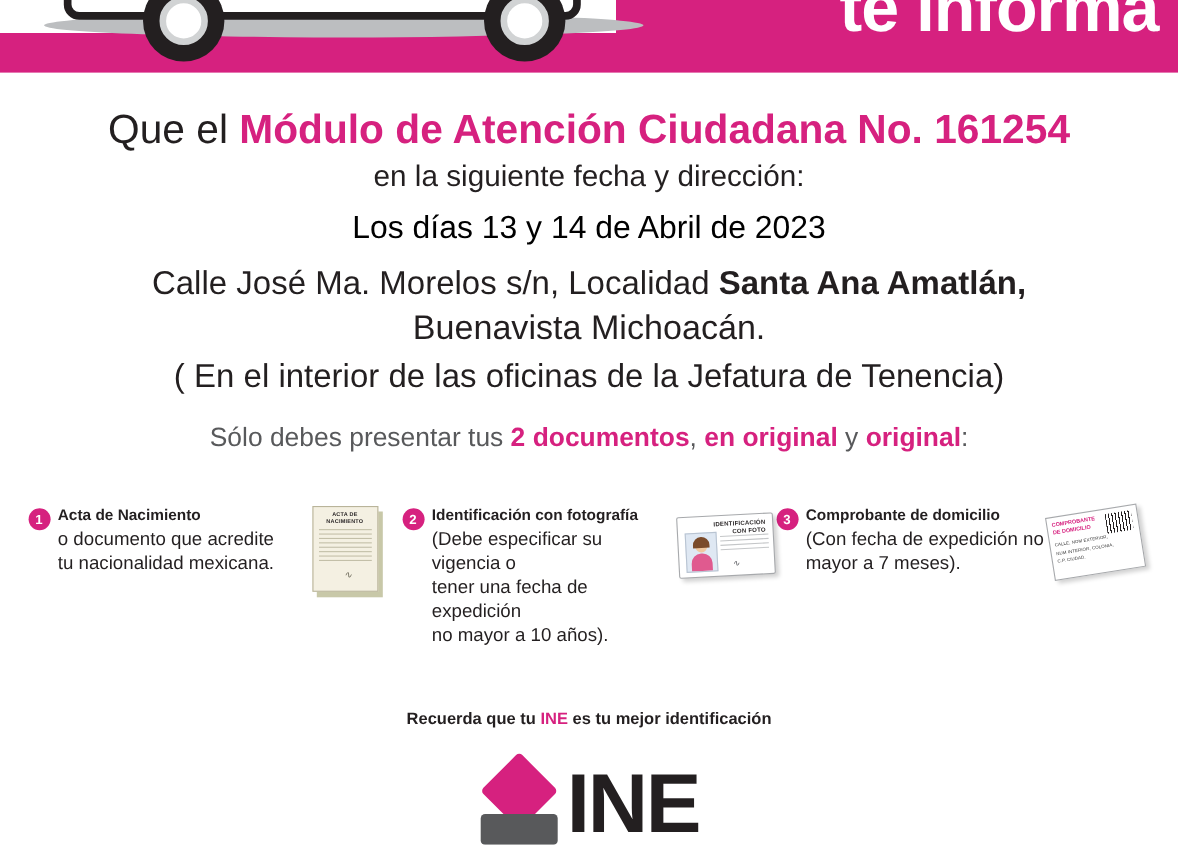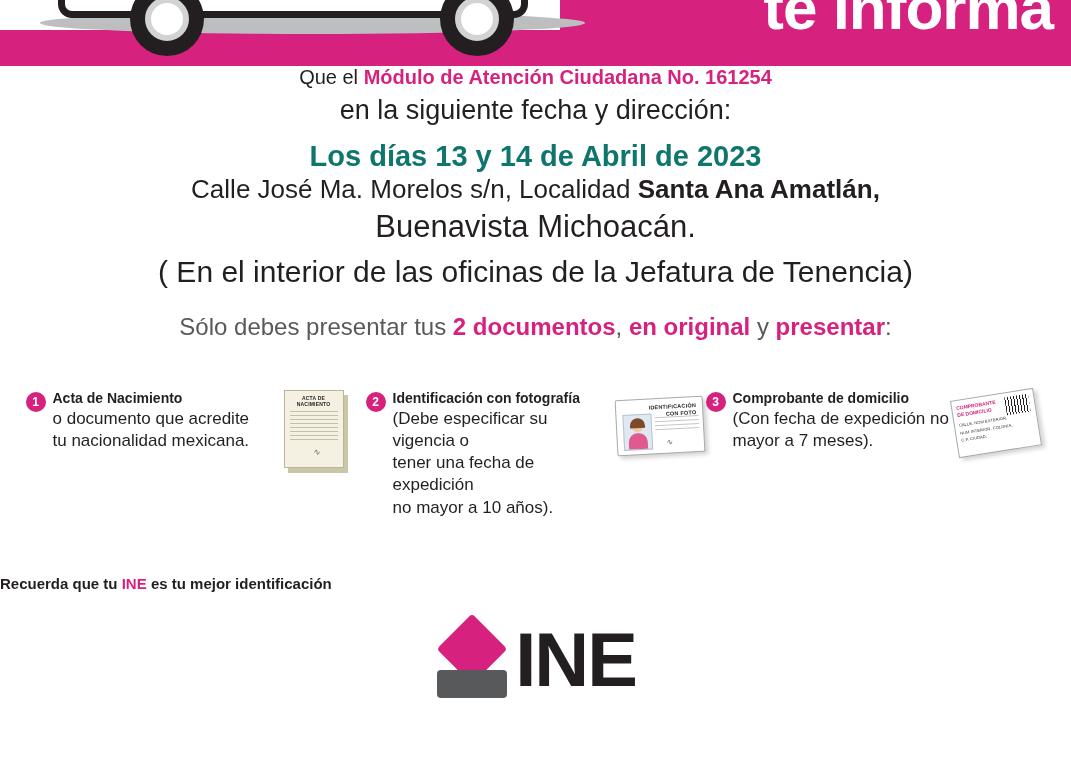--- a/index.html
+++ b/index.html
@@ -96,30 +96,30 @@
 
   
   .content {
     padding: 0 20px;
     text-align: center;
   }
   .line {
     line-height: 1.18;
     white-space: nowrap;
   }
-  .l1 { font-size: 20px; }
+  .l1 { font-size: 37px; margin-top: 30px; }
   .l2 { font-size: 29px; margin-top: 5px; }
   .l3 { font-size: 27px; margin-top: 5px; }
   .l4 {
     font-size: 29px;
-    font-weight: bold;
-    color: #0f766e;
+    font-weight: normal;
+    color: #000000;
     margin-top: 13px;
   }
-  .l5 { font-size: 26px; }
+  .l5 { font-size: 30px; margin-top: 16px; }
   .l6 { font-size: 31px; margin-top: 5px; }
   .l7 { font-size: 30px; margin-top: 8px; }
   .l8 {
     font-size: 19px;
     font-weight: bold;
     color: #d6217f;
     margin-top: 10px;
   }
   .l9 {
     font-size: 24px;
@@ -328,20 +328,21 @@
     right: 5px;
     top: 4px;
     width: 24px;
     height: 18px;
     background: repeating-linear-gradient(
       to right, #231f20 0 1px, #ffffff 1px 3px);
   }
 
   
   .remember {
+    text-align: center;
     font-size: 15px;
     font-weight: bold;
     margin-top: 56px;
     color: #231f20;
   }
   .logo-wrap {
     display: flex;
     justify-content: center;
     align-items: center;
     margin-top: 32px;
@@ -411,21 +412,21 @@
   <div class="line l5">
     <span>Calle José Ma. Morelos s/n, Localidad </span><span class="bold">Santa Ana Amatlán,</span>
   </div>
 
   <div class="line l6">Buenavista Michoacán.</div>
 
   <div class="line l7">( En el interior de las oficinas de la Jefatura de Tenencia)</div>
 
 
   <div class="line l9">
-    <span>Sólo debes presentar tus </span><span class="pink-bold">2 documentos</span><span>, </span><span class="pink-bold">en original</span><span> y </span><span class="pink-bold">presentar</span><span>:</span>
+    <span>Sólo debes presentar tus </span><span class="pink-bold">2 documentos</span><span>, </span><span class="pink-bold">en original</span><span> y </span><span class="pink-bold">original</span><span>:</span>
   </div>
 </div>
 
 <div class="docs">
 
   <div class="doc">
     <div class="num">1</div>
     <div class="doc-text">
       <div class="doc-title">Acta de Nacimiento</div>
       <div class="doc-sub" style="white-space:pre-line">o documento que acredite

